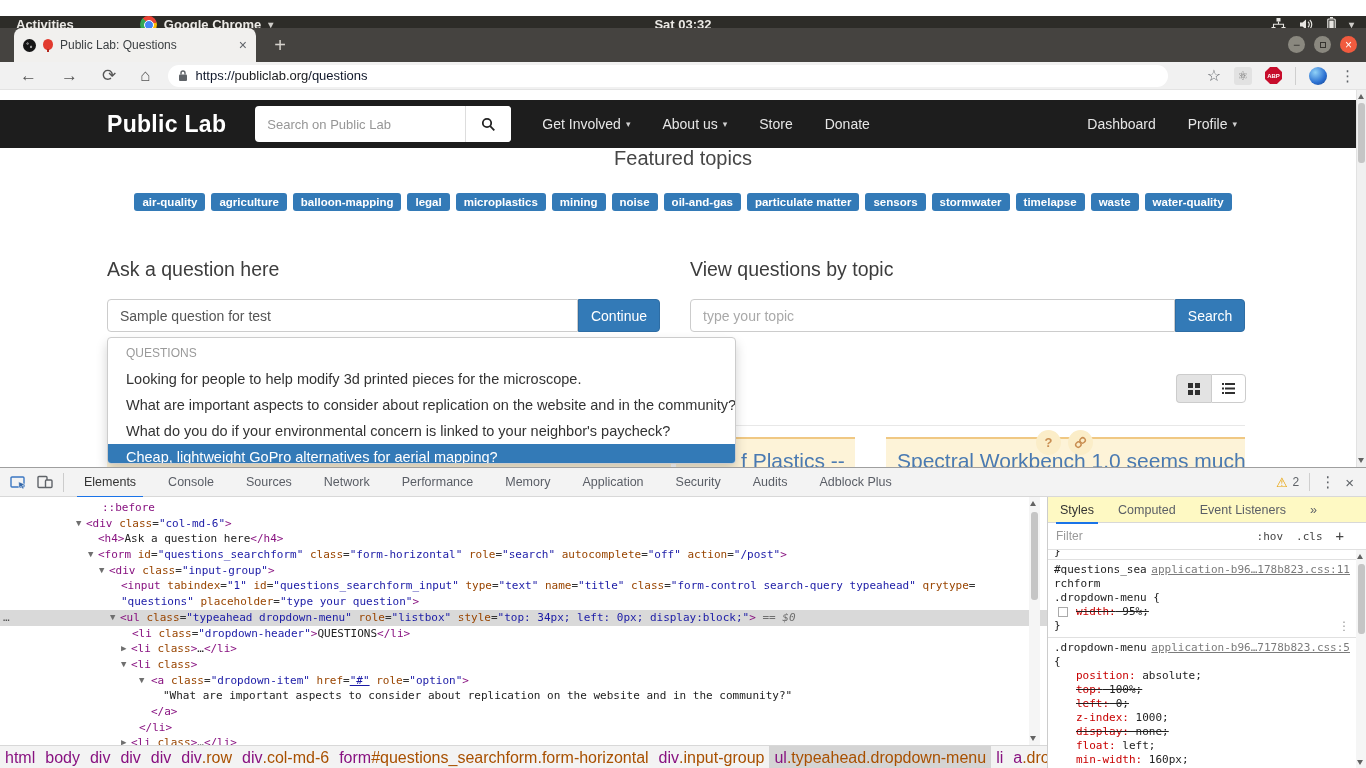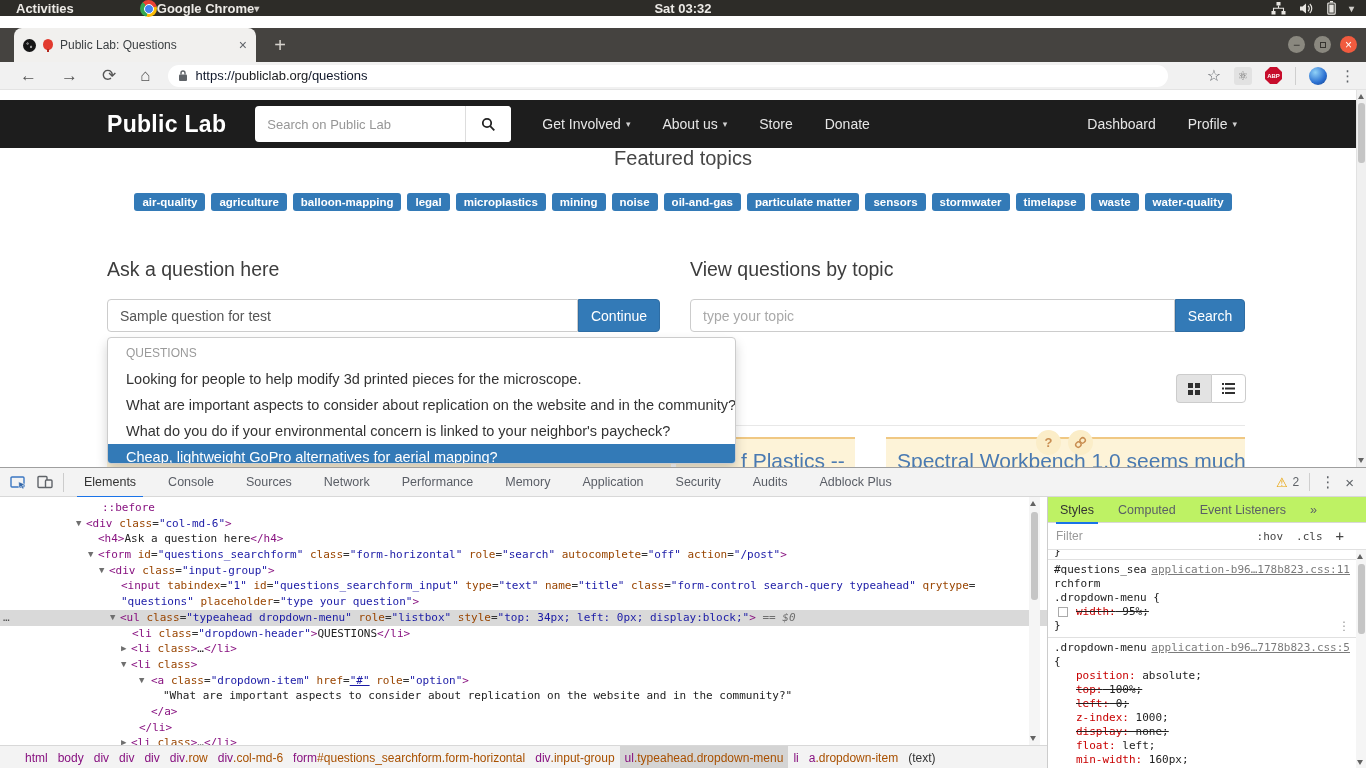--- a/index.html
+++ b/index.html
@@ -1,22 +1,22 @@
 <!DOCTYPE html>
 <html><head>
 <meta charset="utf-8">
 <style>
 *{margin:0;padding:0;box-sizing:border-box}
 html,body{width:1366px;height:768px}
 body{position:relative;font-family:"Liberation Sans",sans-serif;background:#fff;overflow:hidden}
 
 
-#sysbar{position:absolute;left:0;top:0;width:1366px;height:16px;background:#2d2c28;color:#eceae6;font-size:13px;font-weight:bold;display:flex;align-items:center}
+#sysbar{position:absolute;left:0;top:16px;width:1366px;height:16px;background:#2d2c28;color:#eceae6;font-size:13px;font-weight:bold;display:flex;align-items:center}
 #sysbar .activities{margin-left:16px;cursor:default}
-#sysbar .appmenu{margin-left:66px;display:flex;align-items:center;gap:0}
+#sysbar .appmenu{margin-left:66px;display:flex;align-items:center;gap:7px}
 #sysbar .caret{font-size:10px;color:#cfcdc9}
 .chrome-logo{width:17px;height:17px;border-radius:50%;background:conic-gradient(from -45deg,#ea4335 0 120deg,#fbbc05 0 240deg,#34a853 0 360deg);position:relative;flex:0 0 auto}
 .chrome-logo::after{content:"";position:absolute;left:4.5px;top:4.5px;width:8px;height:8px;border-radius:50%;background:#4285f4;border:1.5px solid #fff}
 .sys-clock{position:absolute;left:50%;transform:translateX(-50%)}
 .sys-right{margin-left:auto;margin-right:12px;display:flex;align-items:center;gap:13px}
 
 
 #tabstrip{position:absolute;top:28px;left:0;width:1366px;height:34px;background:#454340}
 .tab{position:absolute;left:14px;top:0;width:242px;height:34px;background:#f1f0ee;border-radius:8px 8px 0 0;display:flex;align-items:center;padding:0 9px;gap:7px}
 .dark-circle{width:13px;height:13px;border-radius:50%;background:radial-gradient(circle at 35% 35%,#777 0 1px,transparent 1.5px),radial-gradient(circle at 62% 60%,#999 0 1px,transparent 1.5px),#161616;flex:0 0 auto}
@@ -107,26 +107,26 @@
 .el-panel{position:absolute;top:29px;left:0;width:1047px;height:248px;background:#fff;overflow:hidden}
 .tree{position:relative;padding-top:3px;font-family:"DejaVu Sans Mono",monospace;font-size:11px;color:#222}
 .tl{position:relative;height:15.7px;line-height:15.7px;white-space:nowrap}
 .tl.sel{background:#d9d9d9}
 .tl .aw{position:absolute;color:#6f6f6f;font-size:9px;top:0}
 .gutter{position:absolute;left:3px;color:#555}
 .c-tg{color:#881280}.c-at{color:#994500}.c-vl{color:#1a1aa6}.c-pu{color:#333}.c-tx{color:#222}
 .c-eq{color:#707070;font-style:italic}.c-lk{color:#1a1aa6;text-decoration:underline}
 .el-scroll{position:absolute;left:1029px;top:29px;width:11px;height:248px;background:#f5f5f5}
 .el-scroll .pthumb{left:2px;width:7px}
-.crumbs{position:absolute;left:0;top:277px;width:1047px;height:24px;background:#f3f3f3;border-top:1px solid #d8d8d8;display:flex;align-items:center;font-size:12px;padding-left:20px;overflow:hidden}
+.crumbs{position:absolute;left:0;top:277px;width:1047px;height:24px;background:#f3f3f3;border-top:1px solid #d8d8d8;display:flex;align-items:center;font-size:16px;padding-left:0;overflow:hidden}
 .cr{padding:0 5px;height:24px;display:flex;align-items:center;white-space:nowrap}
 .cr.sel{background:#d4d4d4}
 .cr .t{color:#881280}.cr .s{color:#a85000}.cr .plain{color:#333}
 .sp{position:absolute;left:1047px;top:29px;width:319px;height:272px;border-left:1px solid #ccc;background:#fff;overflow:hidden}
-.sp-tabs{height:26px;background:#bef264;border-bottom:1px solid #d8d8d8;display:flex;align-items:center}
+.sp-tabs{height:26px;background:#fef9c3;border-bottom:1px solid #d8d8d8;display:flex;align-items:center}
 .sp-tab{padding:0 12px;font-size:12.5px;color:#5a5e66;height:26px;display:flex;align-items:center;position:relative;white-space:nowrap}
 .sp-tab.active{color:#333}
 .sp-tab.active::after{content:"";position:absolute;left:8px;right:8px;bottom:-1px;height:2px;background:#1a73e8}
 .sp-filter{height:27px;border-bottom:1px solid #e0e0e0;display:flex;align-items:center;padding:0 8px}
 .sp-filter input{border:0;outline:none;font-size:12px;color:#444;width:120px;font-family:"Liberation Sans",sans-serif;background:transparent}
 .sp-filter input::placeholder{color:#999}
 .sp-fright{margin-left:auto;display:flex;gap:13px;color:#454545;font-size:11px;align-items:center;margin-right:14px;font-family:"DejaVu Sans Mono",monospace}
 .sp-plus{font-size:14px}
 .sp-body{font-family:"DejaVu Sans Mono",monospace;font-size:11px;color:#222;margin-right:10px}
 .partialclose{height:10px;overflow:hidden;border-bottom:1px solid #e0e0e0;padding-left:6px}

